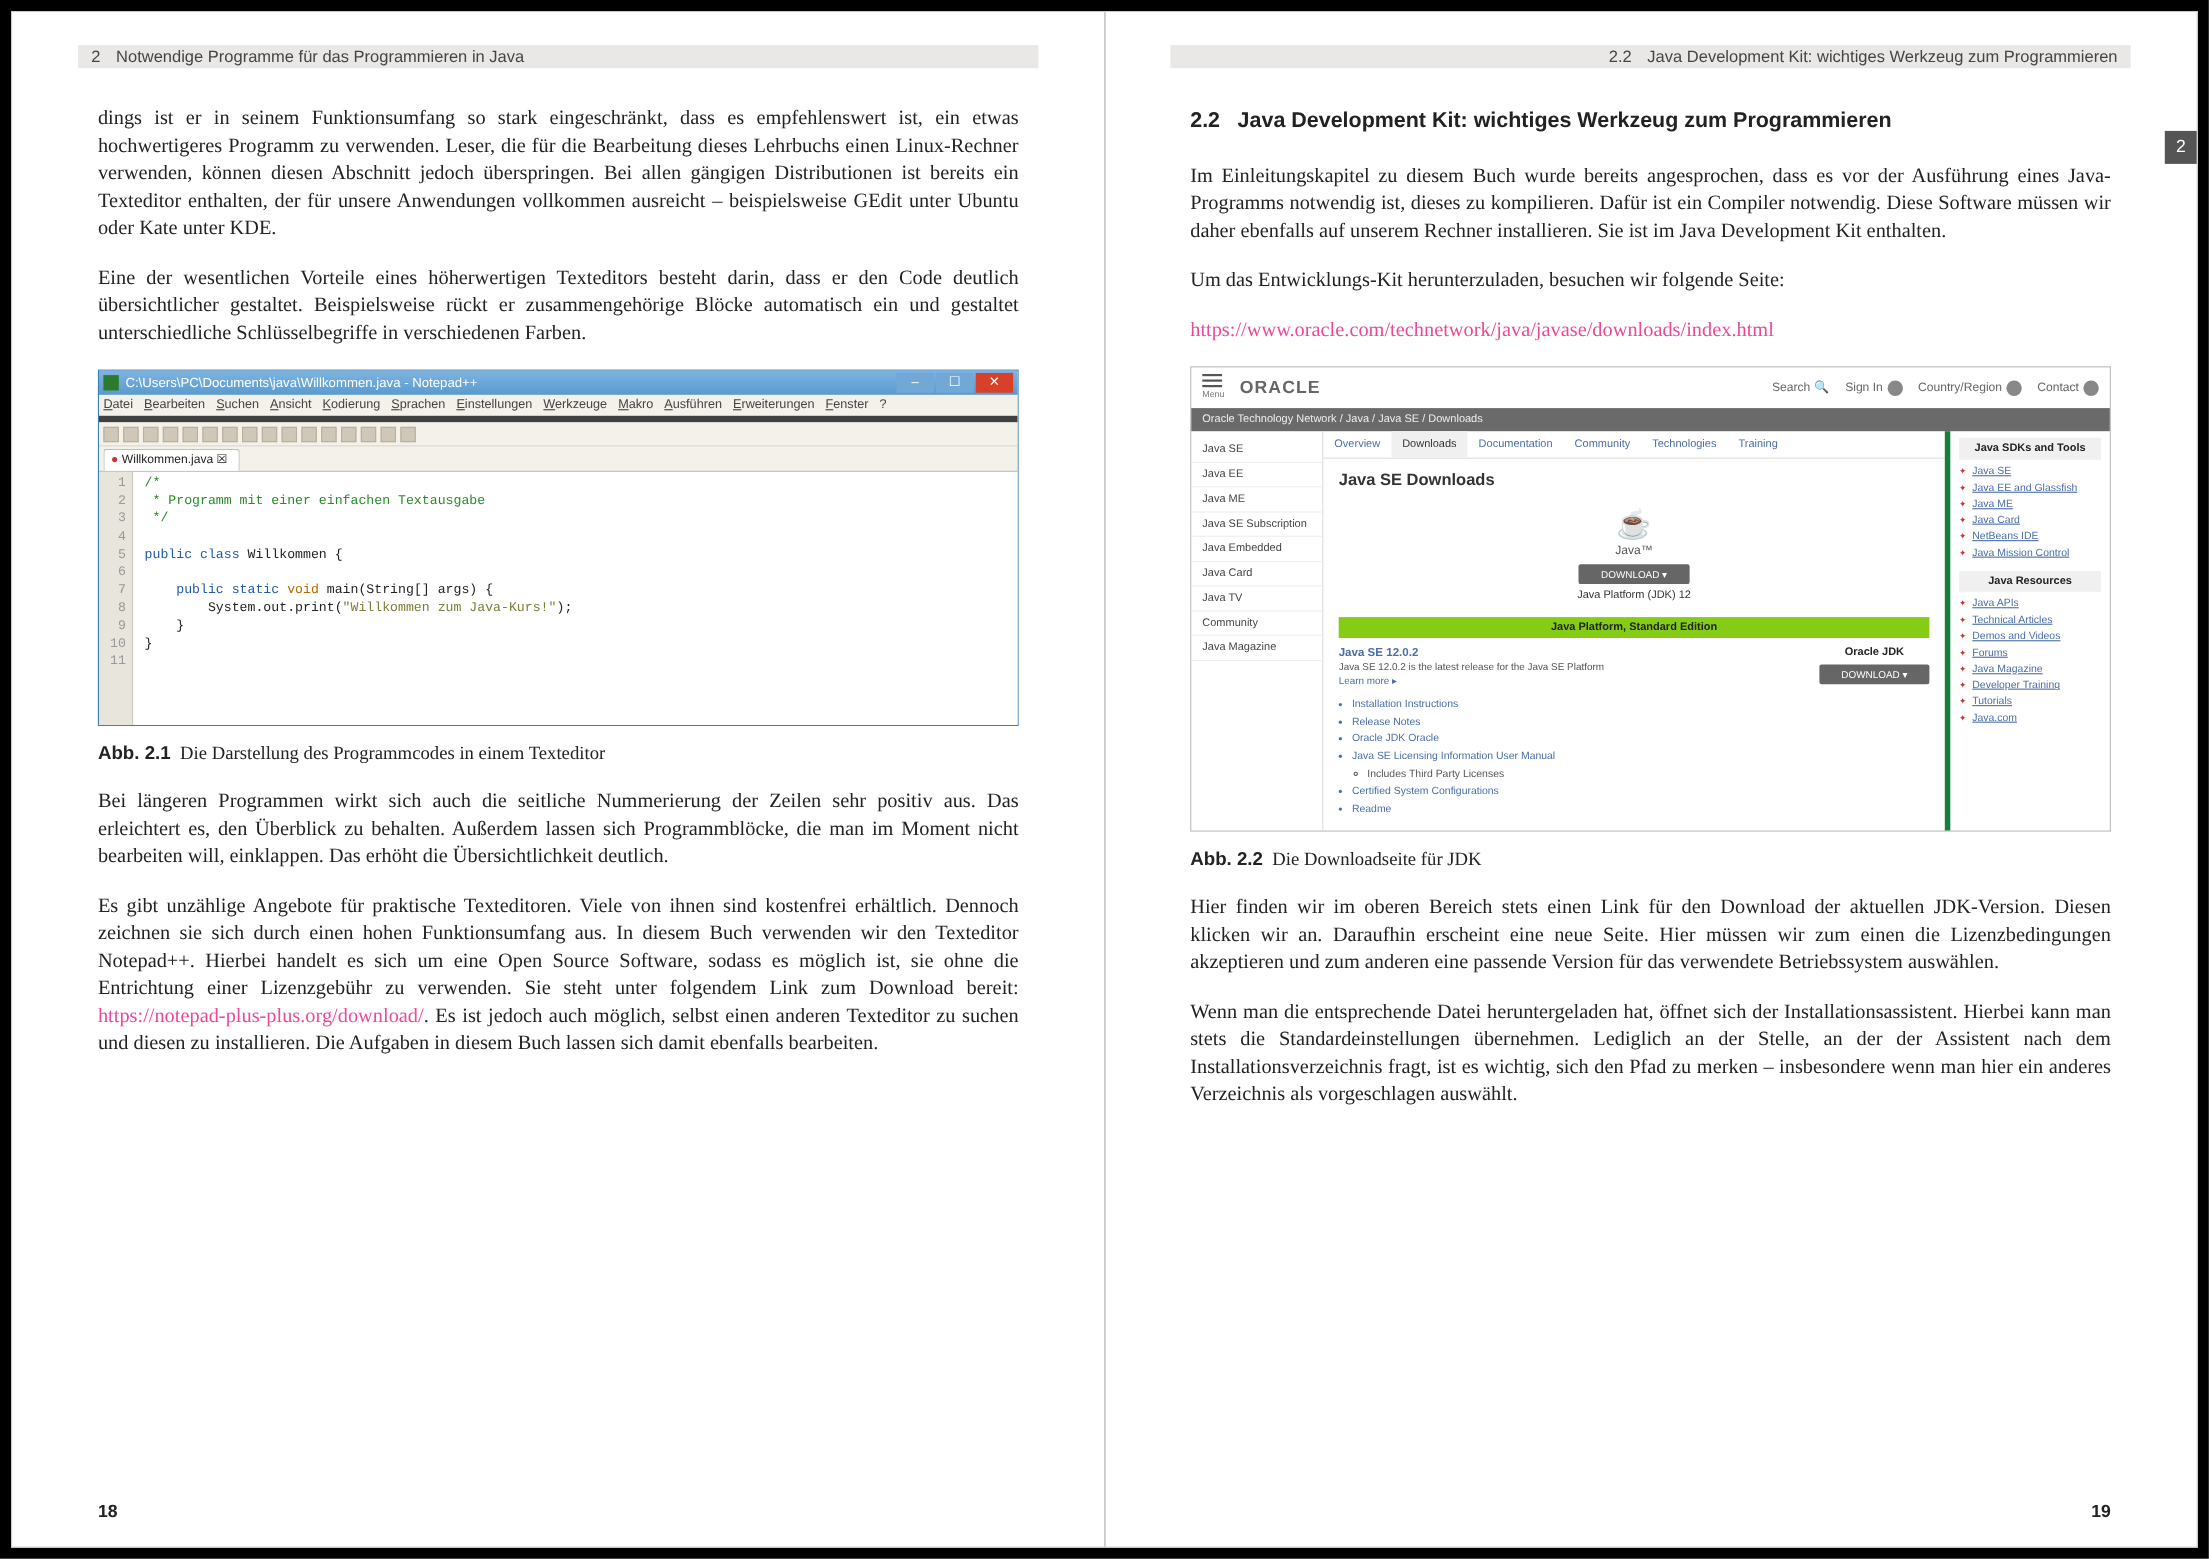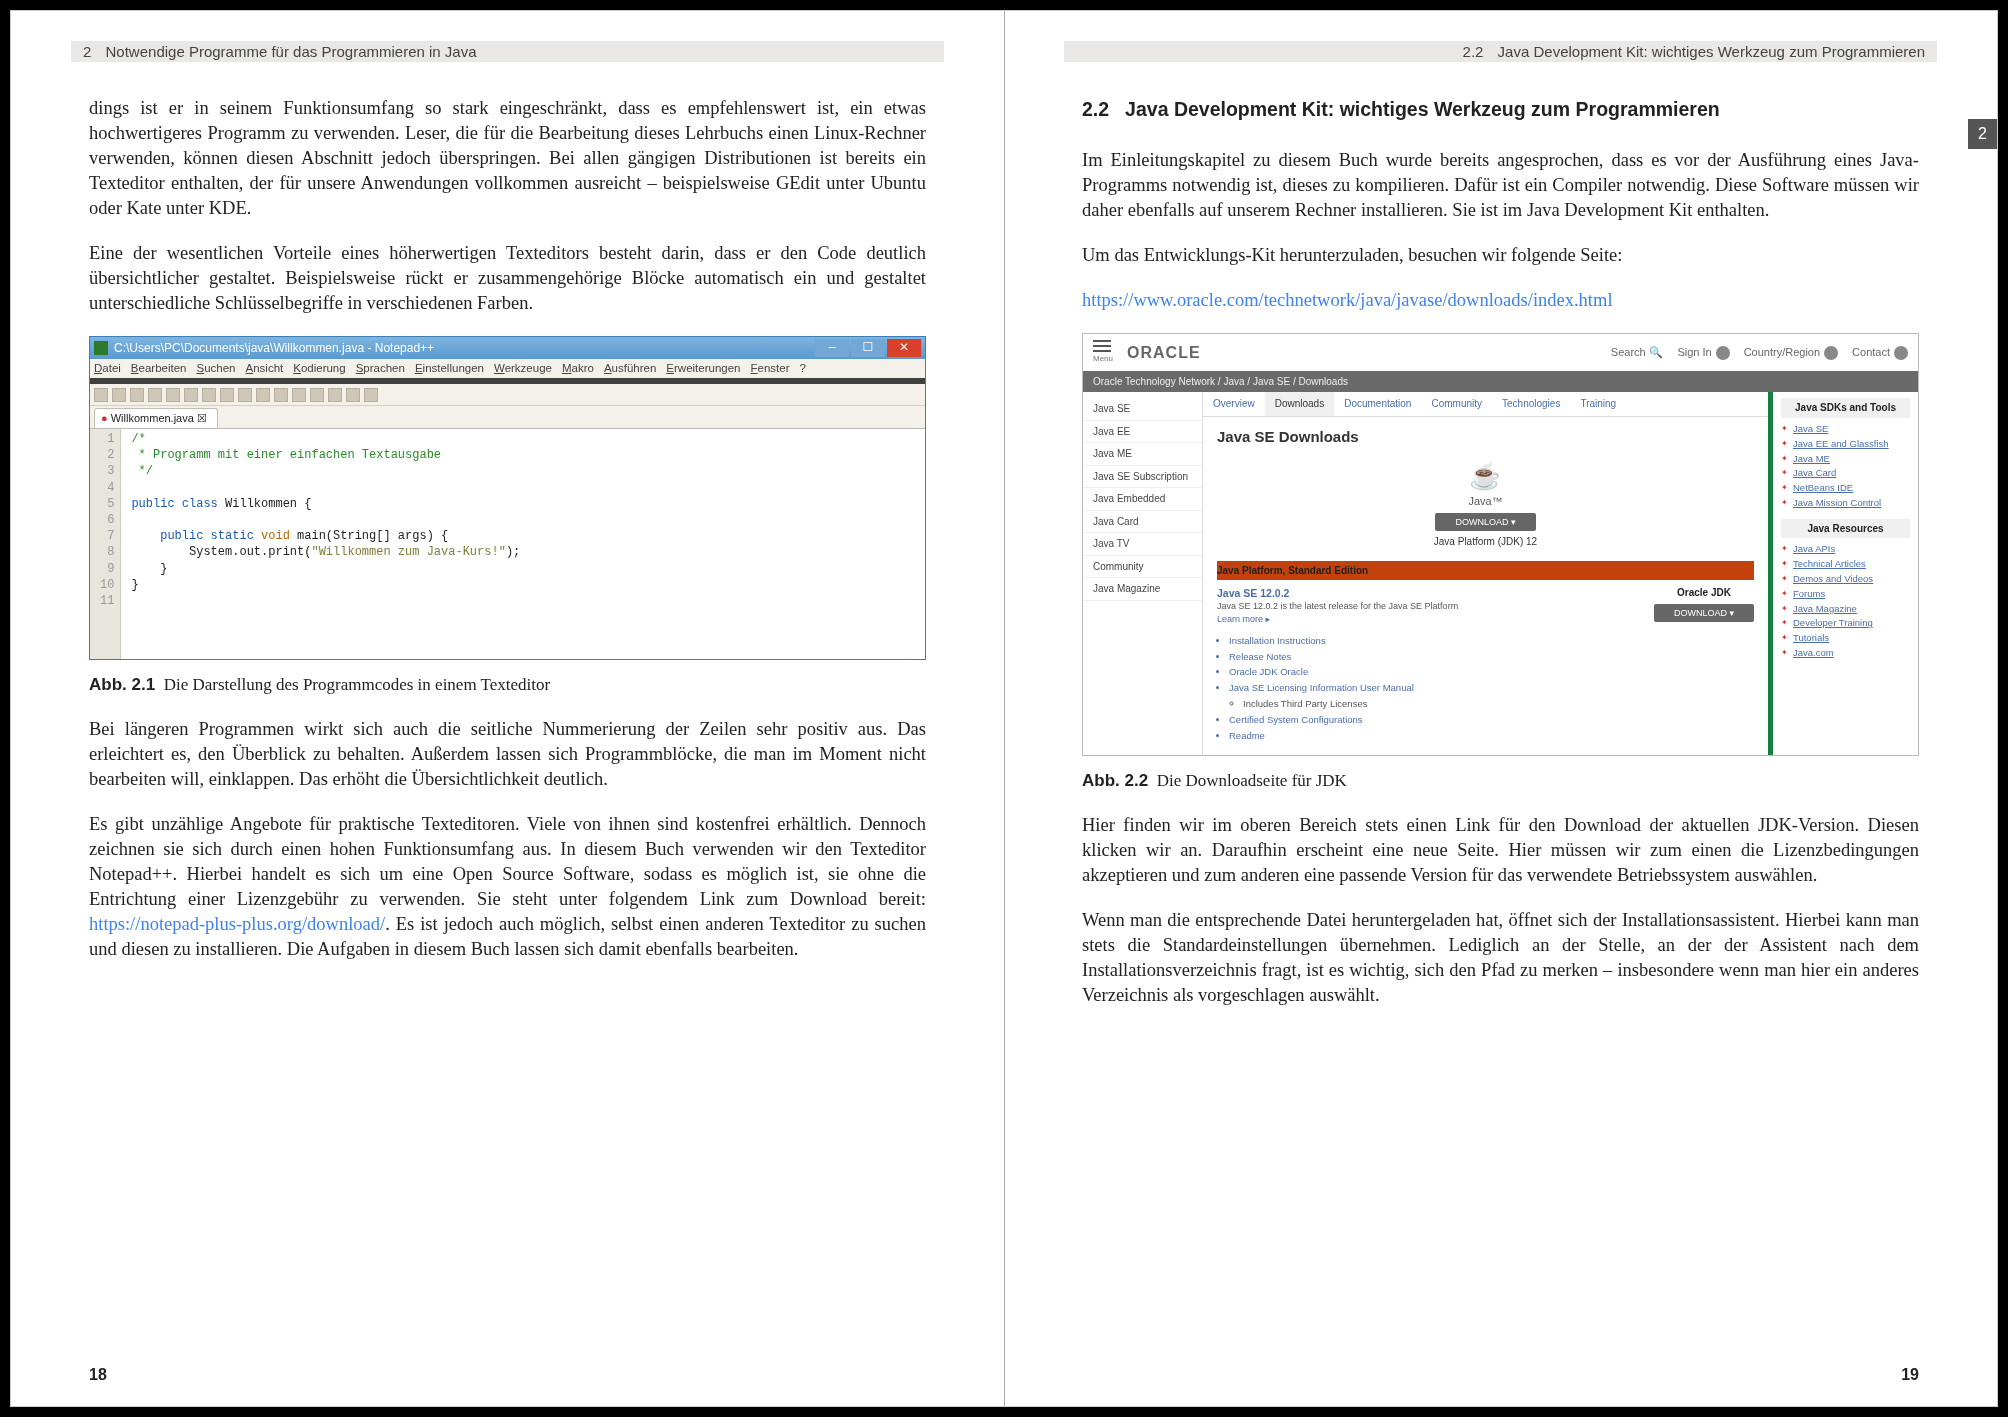--- a/index.html
+++ b/index.html
@@ -50,21 +50,21 @@
     line-height: 1.35;
   }
   .content p { margin-bottom: 20px; text-align: justify; }
   .section-title {
     font-family: Arial, sans-serif;
     font-weight: bold;
     font-size: 19.5px;
     margin-bottom: 26px;
   }
   .section-title .num { margin-right: 16px; }
-  a.link, .link { color: #3b82f6; text-decoration: none; }
+  a.link, .link { color: #ec4899; text-decoration: none; }
   .fig-caption { font-size: 17px; margin: 14px 0 22px 0; }
   .fig-caption b { font-family: Arial, sans-serif; }
   .page-num {
     position: absolute;
     bottom: 22px;
     font-family: Arial, sans-serif;
     font-weight: bold;
     font-size: 16px;
   }
   .page-num.left { left: 78px; }
@@ -203,21 +203,21 @@
   .oracle-main { flex:1; padding: 0; }
   .oracle-tabs { display:flex; border-bottom:1px solid #ddd; }
   .oracle-tabs div { padding:5px 10px; font-size:10px; color:#4a6ea8; }
   .oracle-tabs div.active { background:#f0f0f0; color:#333; font-weight:normal;}
   .oracle-h1 { font-size:15px; font-weight:bold; padding:10px 14px 4px; color:#333;}
   .oracle-java-block { text-align:center; padding:8px 0 4px; }
   .java-cup { display:inline-block; font-size:26px; color:#b33; }
   .java-name { font-size:11px; color:#555; }
   .dl-btn { display:inline-block; background:#666; color:#fff; padding:3px 20px; font-size:9px; border-radius:2px; margin-top:4px;}
   .plat-line { font-size:10px; text-align:center; color:#333; margin-top:4px;}
-  .std-edition-bar { background:#c2410c; text-align:left; font-weight:bold; padding:3px 0; font-size:10px; margin:8px 14px 0;}
+  .std-edition-bar { background:#84cc16; text-align:center; font-weight:bold; padding:3px 0; font-size:10px; margin:8px 14px 0;}
   .release-row { display:flex; padding:6px 14px; align-items:flex-start; gap:10px;}
   .release-left { flex:1; }
   .release-title { color:#4a6ea8; font-weight:bold; font-size:10.5px;}
   .release-desc { font-size:9px; color:#555; }
   .learn-more { color:#4a6ea8; font-size:9px;}
   .jdk-badge { text-align:center; }
   .jdk-badge-title { font-size:10px; font-weight:bold; white-space:nowrap;}
   .release-list { padding: 4px 14px 10px 26px; }
   .release-list li { font-size:9.5px; color:#4a6ea8; list-style: disc; margin-bottom:3px;}
   .release-list li.sub { color:#555; list-style:circle; margin-left:14px;}

